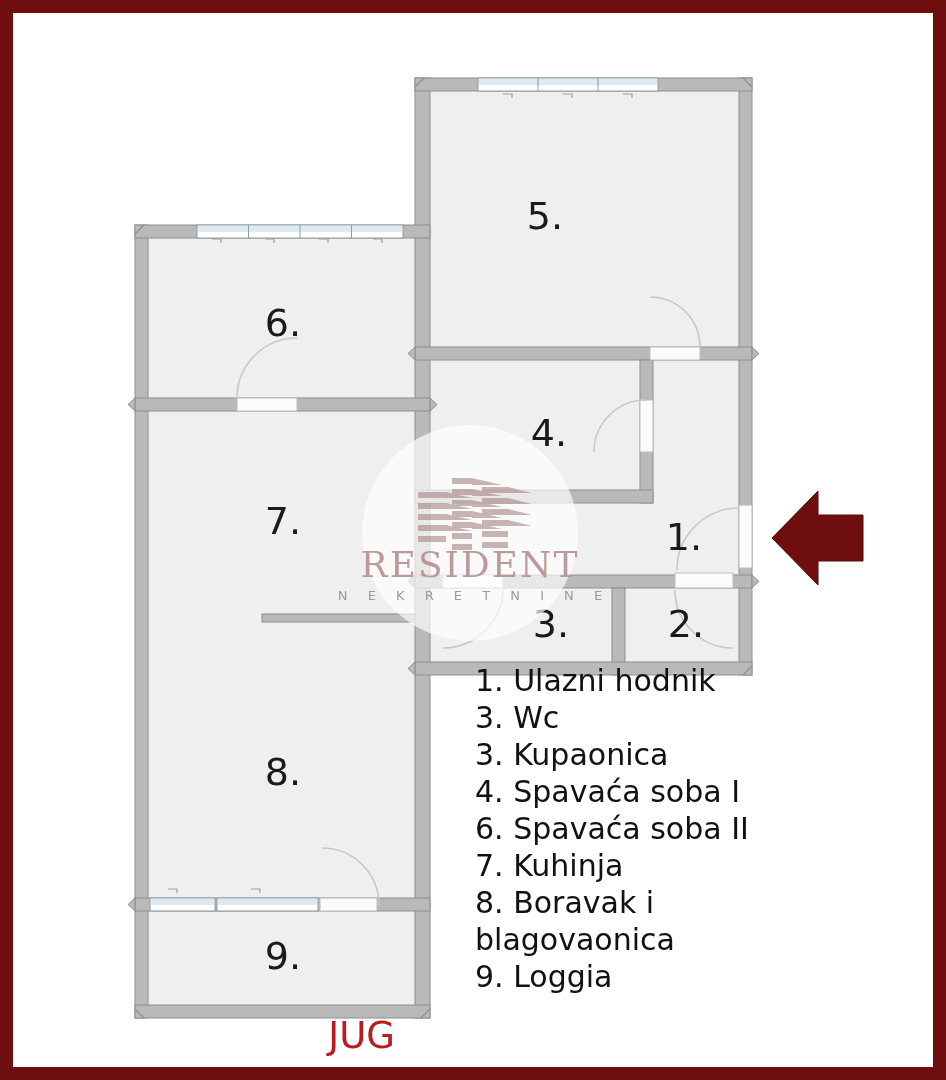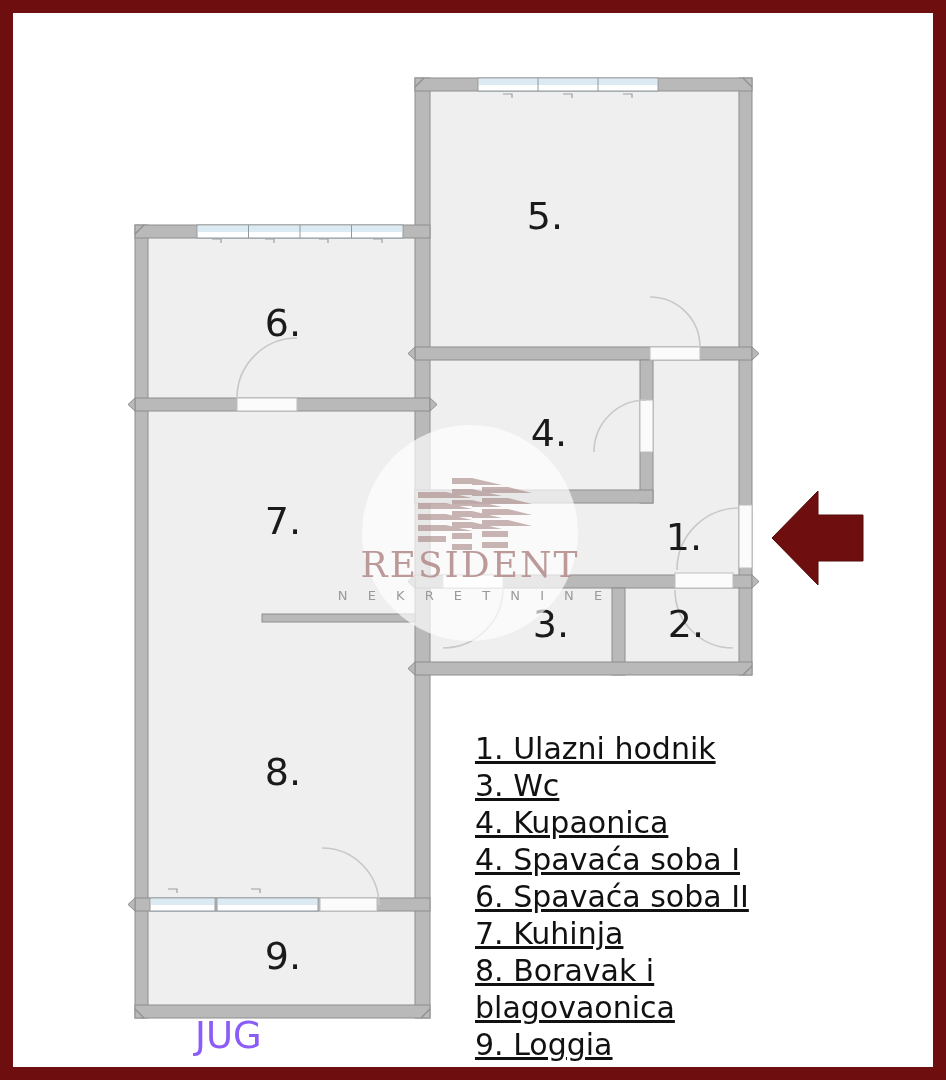--- a/index.html
+++ b/index.html
@@ -12,25 +12,25 @@
   .winblue{fill:#dcebf3;stroke:none;}
   .windiv{stroke:#8f9aa0;stroke-width:1;}
   .leaf{fill:#fbfbfb;stroke:#bdbdbd;stroke-width:1;}
   .arc{fill:none;stroke:#c8c8c8;stroke-width:1.6;}
   .tick{fill:none;stroke:#9aa0a3;stroke-width:1.2;}
   .bevel{fill:#b9b9b9;stroke:#8e8e8e;stroke-width:1;}
   .chamfer{stroke:#8e8e8e;stroke-width:1.2;}
   .room-label{font-family:"DejaVu Sans","Liberation Sans",sans-serif;font-size:38px;fill:#1a1a1a;text-anchor:middle;}
   .wm-brand{font-family:"DejaVu Serif","Liberation Serif",serif;font-size:36px;fill:#b5908f;letter-spacing:2px;text-anchor:middle;opacity:.9;}
   .wm-sub{font-family:"DejaVu Sans","Liberation Sans",sans-serif;font-size:13px;fill:#9a9a9a;letter-spacing:8px;text-anchor:middle;}
-  .legend{position:absolute;left:475px;top:730px;width:330px;color:#111;
-          font-size:30px;line-height:37px;text-decoration:underline;}
+  .legend{position:absolute;left:475px;top:662px;width:330px;color:#111;
+          font-size:30px;line-height:37px;}
   .legend div{white-space:normal;}
-  .jug{position:absolute;left:195px;top:1014px;width:200px;text-align:left;
-       font-size:37px;color:#8b5cf6;}
+  .jug{position:absolute;left:195px;top:1014px;width:200px;text-align:right;
+       font-size:37px;color:#b91c1c;}
 </style>
 </head>
 <body>
 
 <div class="page">
 
   <svg class="plan-svg" width="946" height="1080" viewBox="0 0 946 1080">
 
     <g>
       <rect class="floor" x="140" y="230" width="286" height="783"></rect>
@@ -191,21 +191,21 @@
     </g>
 
     <polygon points="772,538 818,491 818,515 863,515 863,561 818,561 818,585" stroke="#560a0a" stroke-width="1" fill="#6e0e0e"></polygon>
 
     <rect x="6.5" y="6.5" width="933" height="1067" fill="none" stroke-width="13" stroke="#6e0e0e"></rect>
   </svg>
 
   <div class="legend">
     <div>1. Ulazni hodnik</div>
     <div>3. Wc</div>
-    <div>4. Kupaonica</div>
+    <div>3. Kupaonica</div>
     <div>4. Spavaća soba I</div>
     <div>6. Spavaća soba II</div>
     <div>7. Kuhinja</div>
     <div>8. Boravak i blagovaonica</div>
     <div>9. Loggia</div>
   </div>
 
   <div class="jug">JUG</div>
 
 </div>

